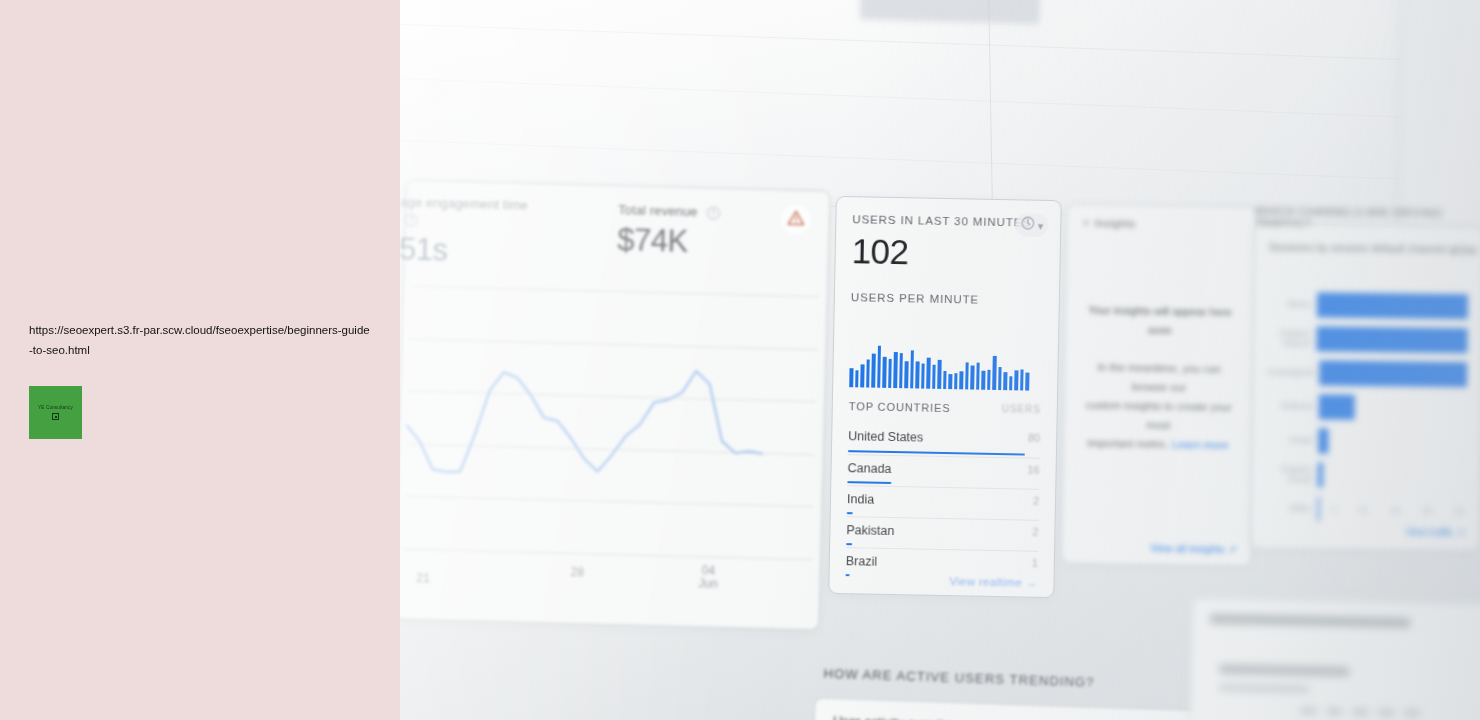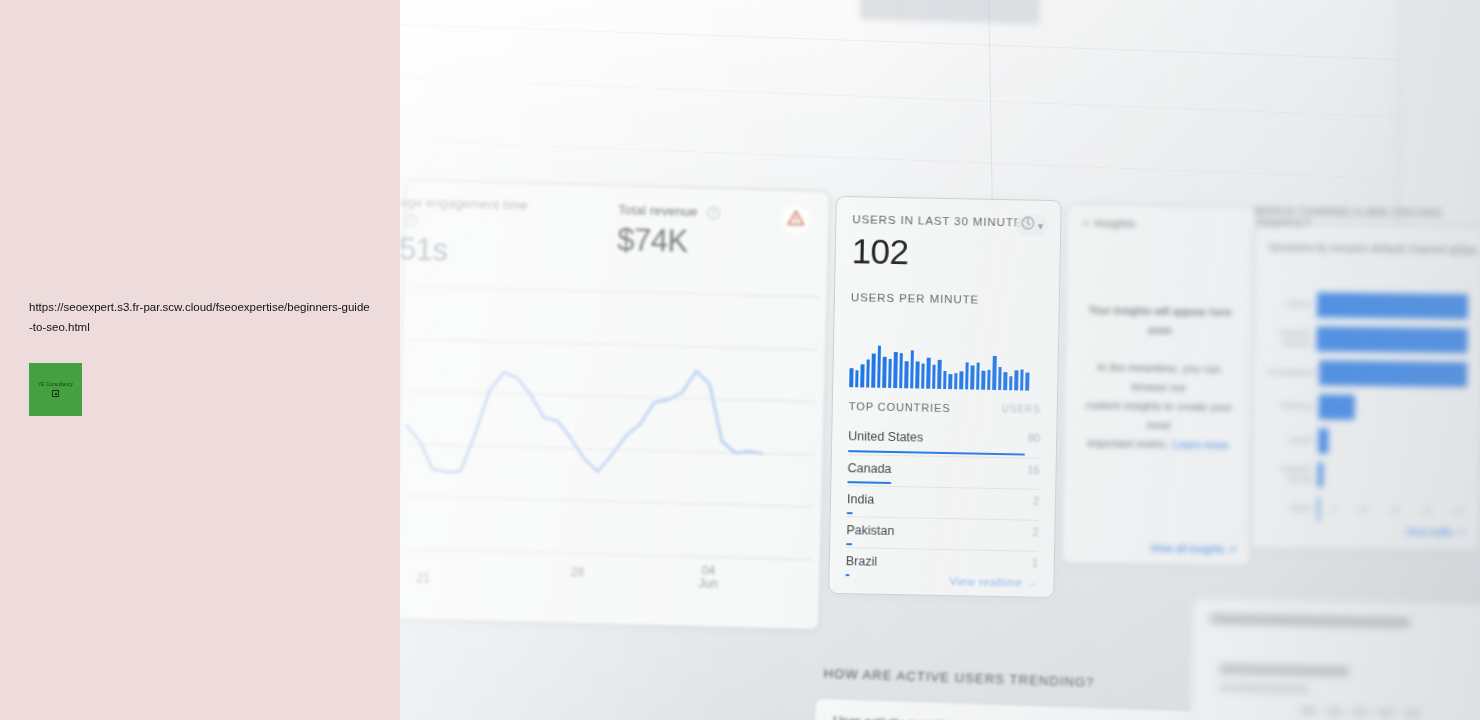--- a/index.html
+++ b/index.html
@@ -137,21 +137,21 @@
   
   .pane {
     position:absolute; left:0; top:0; width:400px; height:720px;
     background:#eedcdc;
   }
   .pane-inner { position:absolute; left:29px; top:297px; width:342px; }
   .title {
     font-size:27px; line-height:31px; color:#0a0a0a; font-weight:400; letter-spacing:-.2px;
   }
   .url {
-    font-size:11.5px; line-height:20px; color:#111; word-break:break-all;
+    margin-top:23px; font-size:11.5px; line-height:20px; color:#111; word-break:break-all;
   }
   .logo {
     margin-top:26px; width:53px; height:53px; background:#45a041;
     display:flex; flex-direction:column; align-items:center; justify-content:center; gap:3px;
   }
   .logo-txt { font-size:4.6px; color:#123a12; letter-spacing:.15px; white-space:nowrap; }
   .logo-mark { width:7px; height:7px; border:1px solid #123a12; position:relative; }
   .logo-mark::after { content:""; position:absolute; left:1.5px; top:1.5px; width:2.5px; height:2.5px; background:#123a12; }
 </style>
 </head>

